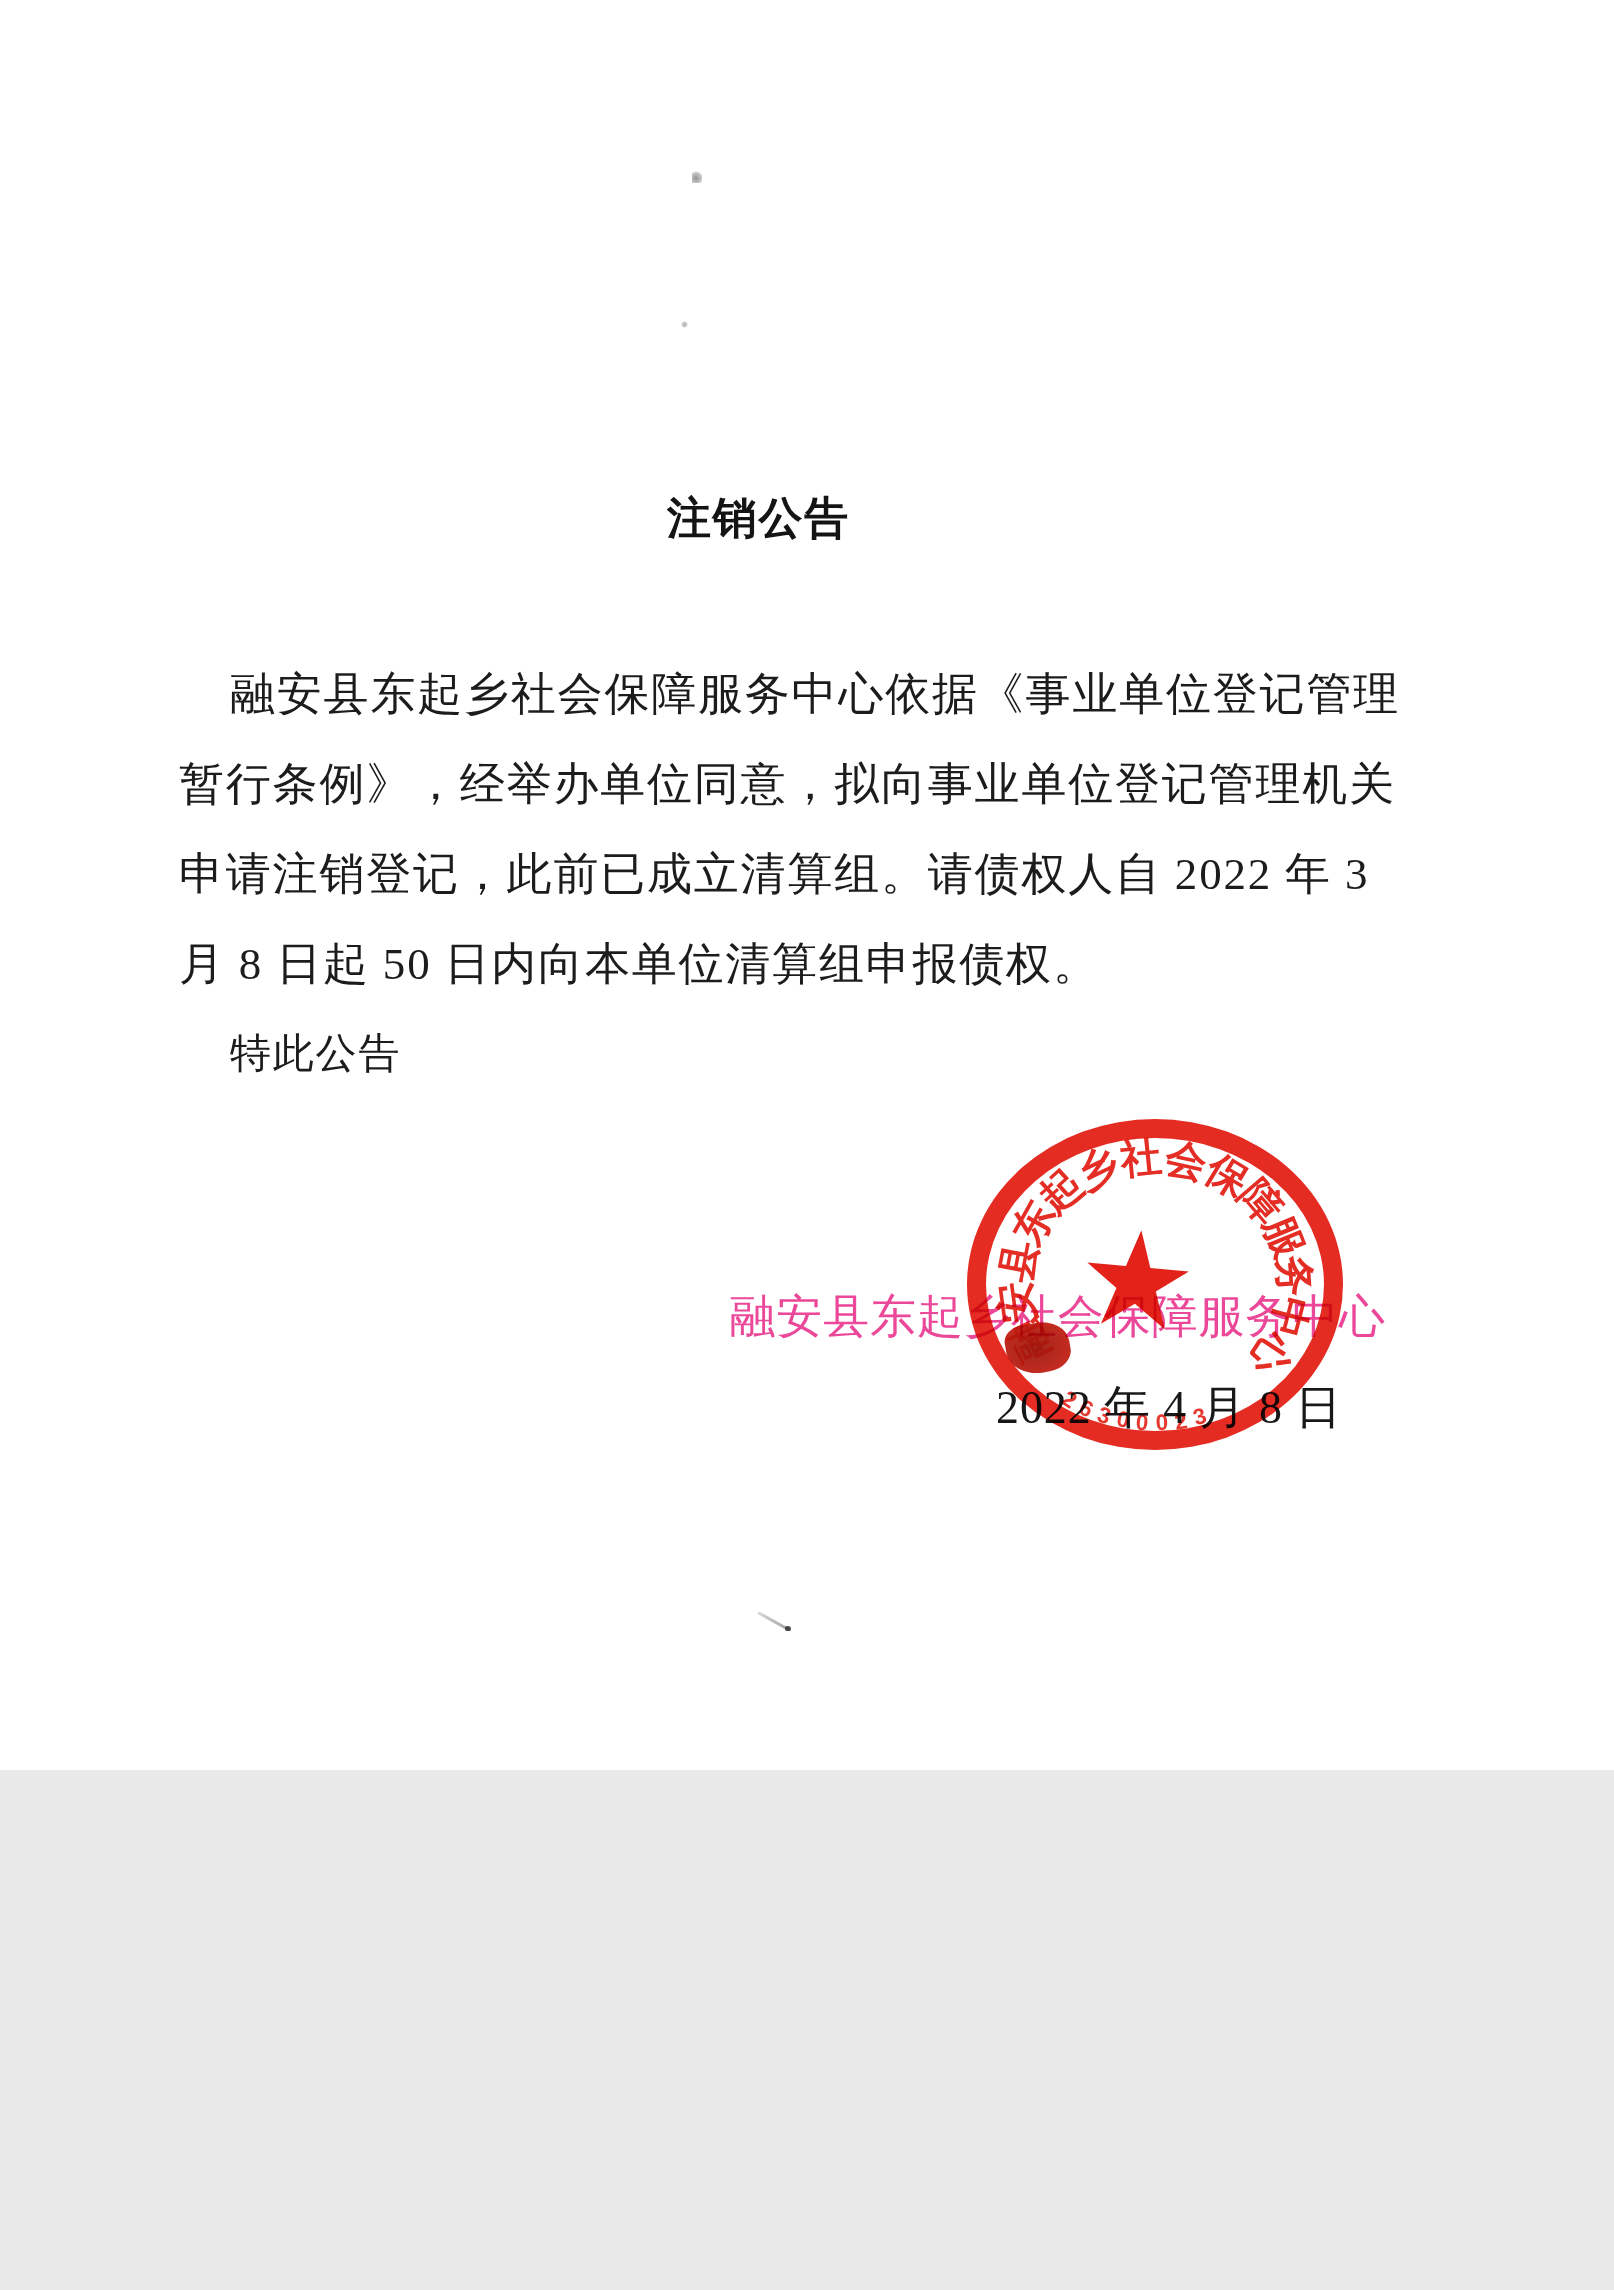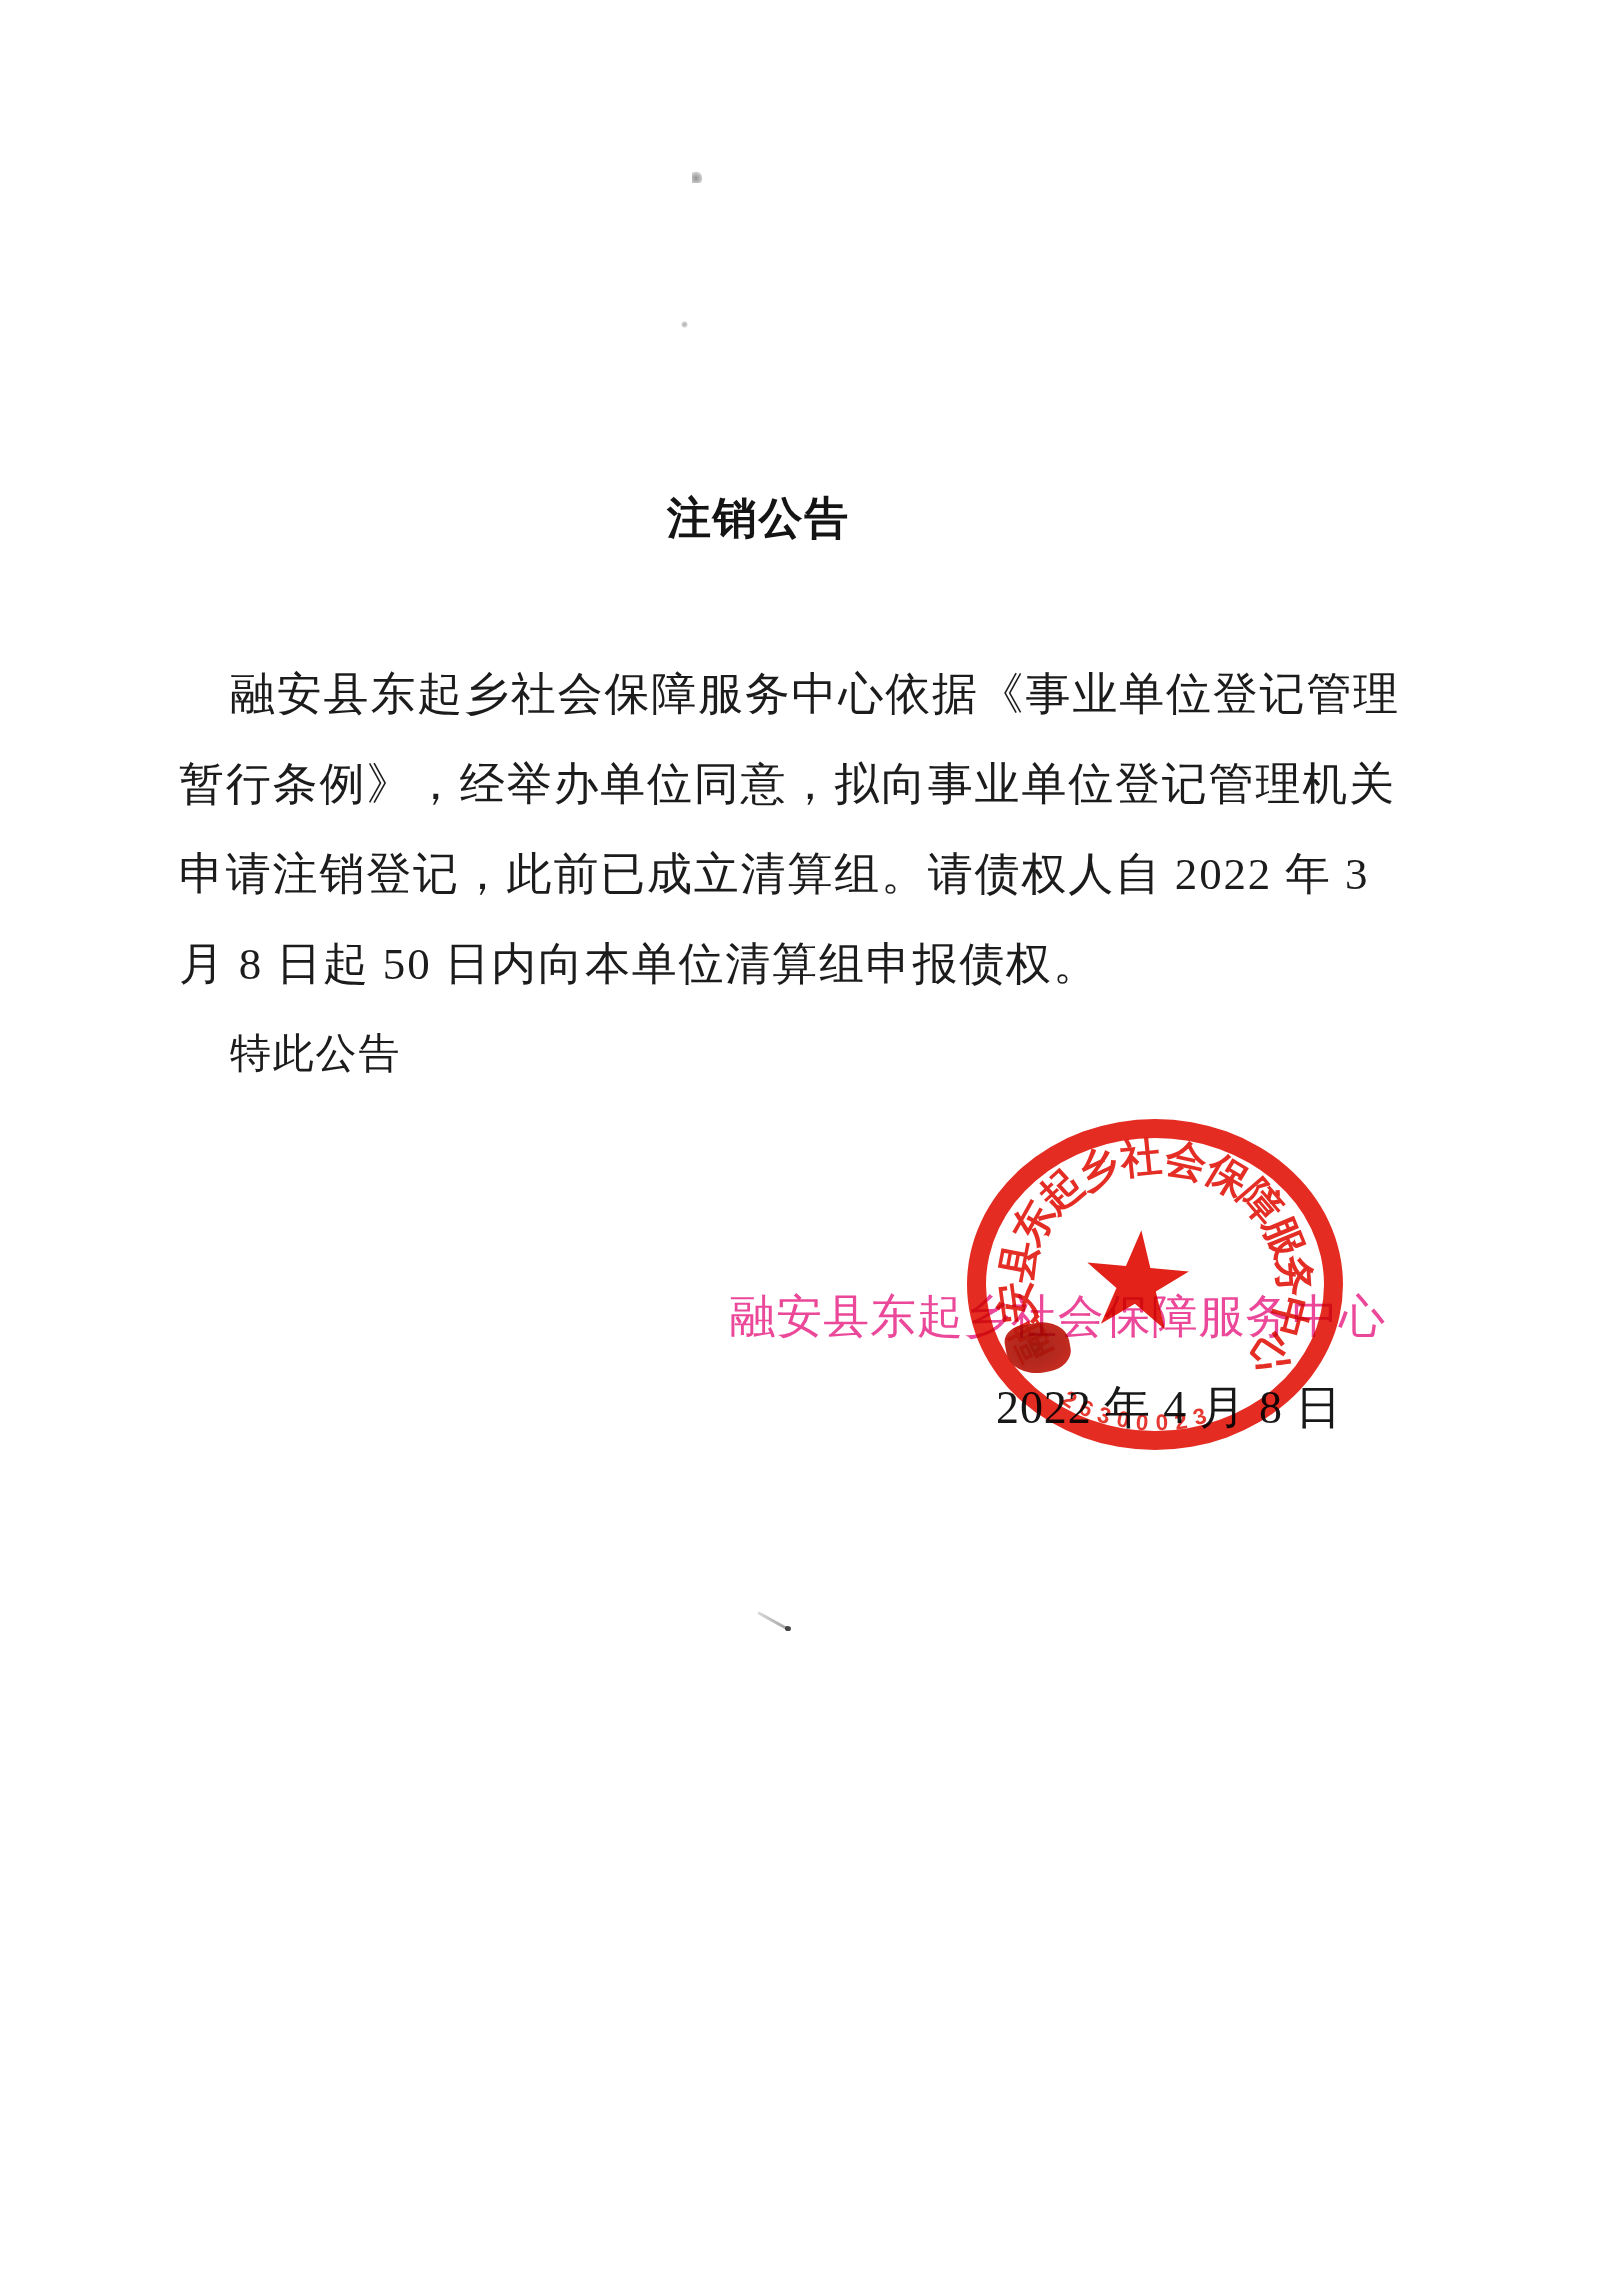--- a/index.html
+++ b/index.html
@@ -1,18 +1,18 @@
 <!DOCTYPE html>
 <html style="--seal-color: #e3231a;font-size:14.3px"><head>
 <meta charset="utf-8">
 <style>
   html,body{margin:0;padding:0;background:#e9e9e9;}
   .page{
     position:relative;
-    width:1615px;height:2290px;
+    width:1615px;height:1770px;
     background:#ffffff;
     overflow:hidden;
     font-family:"Liberation Serif","DejaVu Serif",serif;
     color:#1c1c1c;
   }
   .doc-title{
     position:absolute;top:489px;left:0;width:100%;
     text-align:center;
     transform:translateX(-49px);
     font-family:"Liberation Sans","DejaVu Sans",sans-serif;

